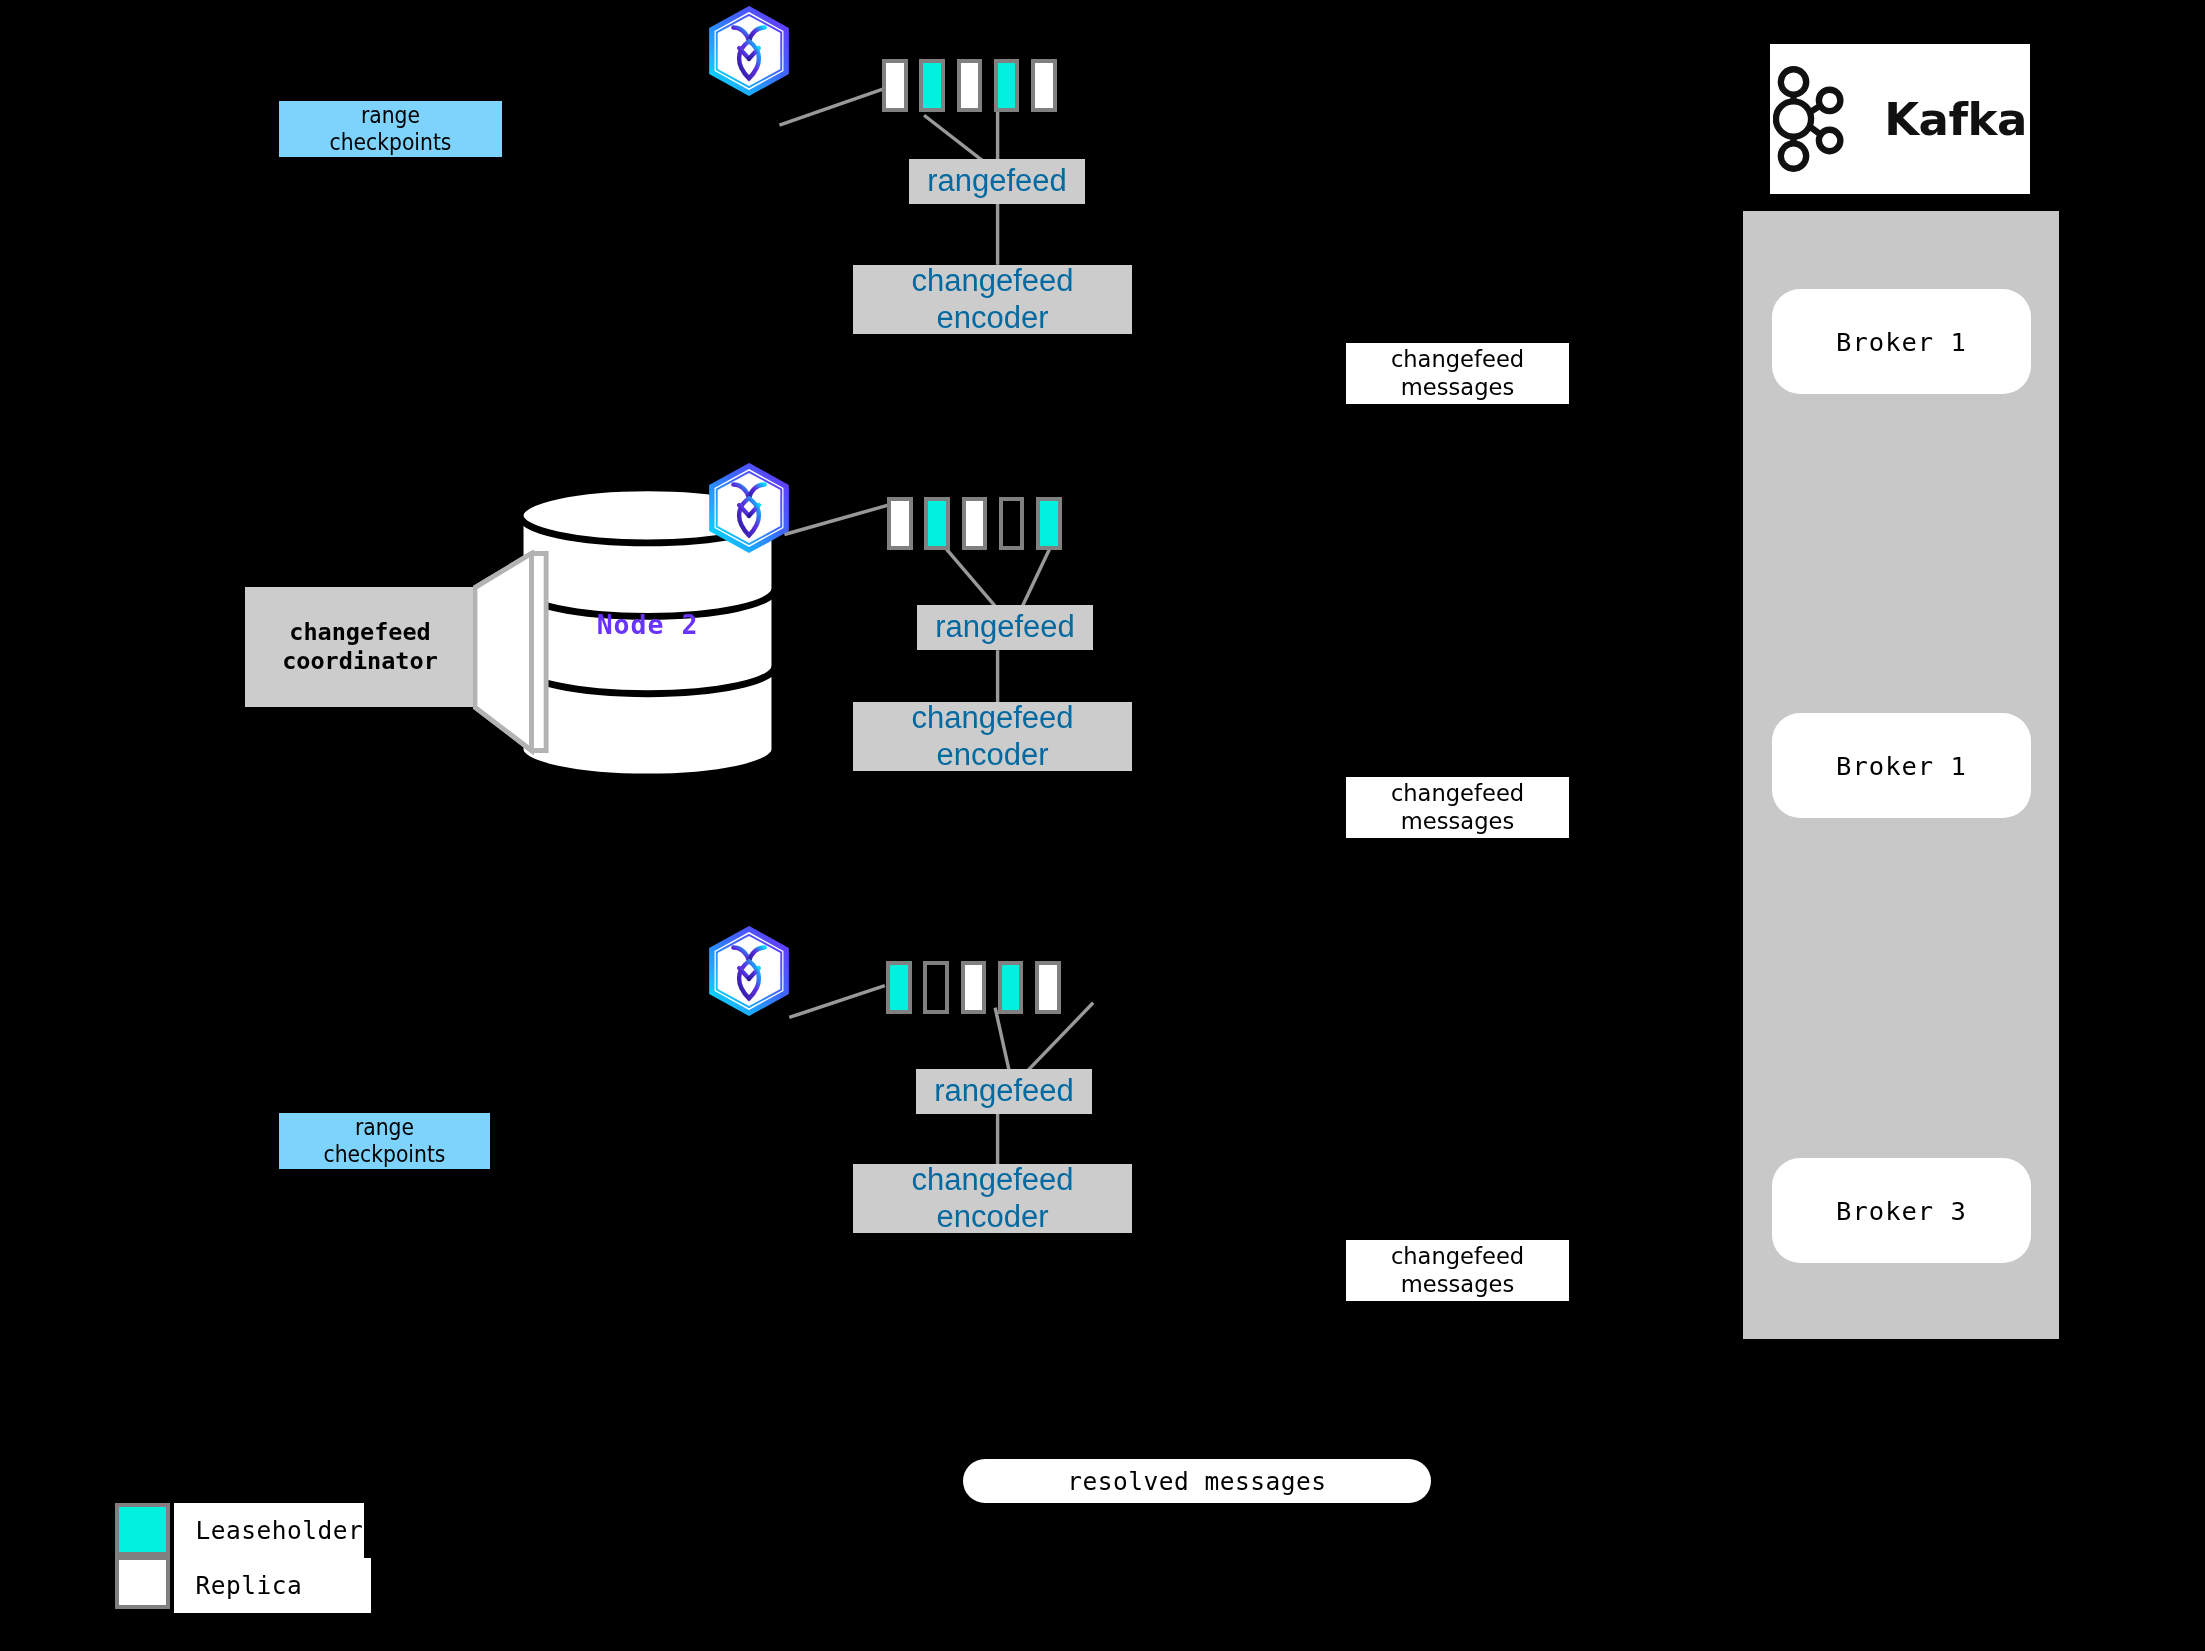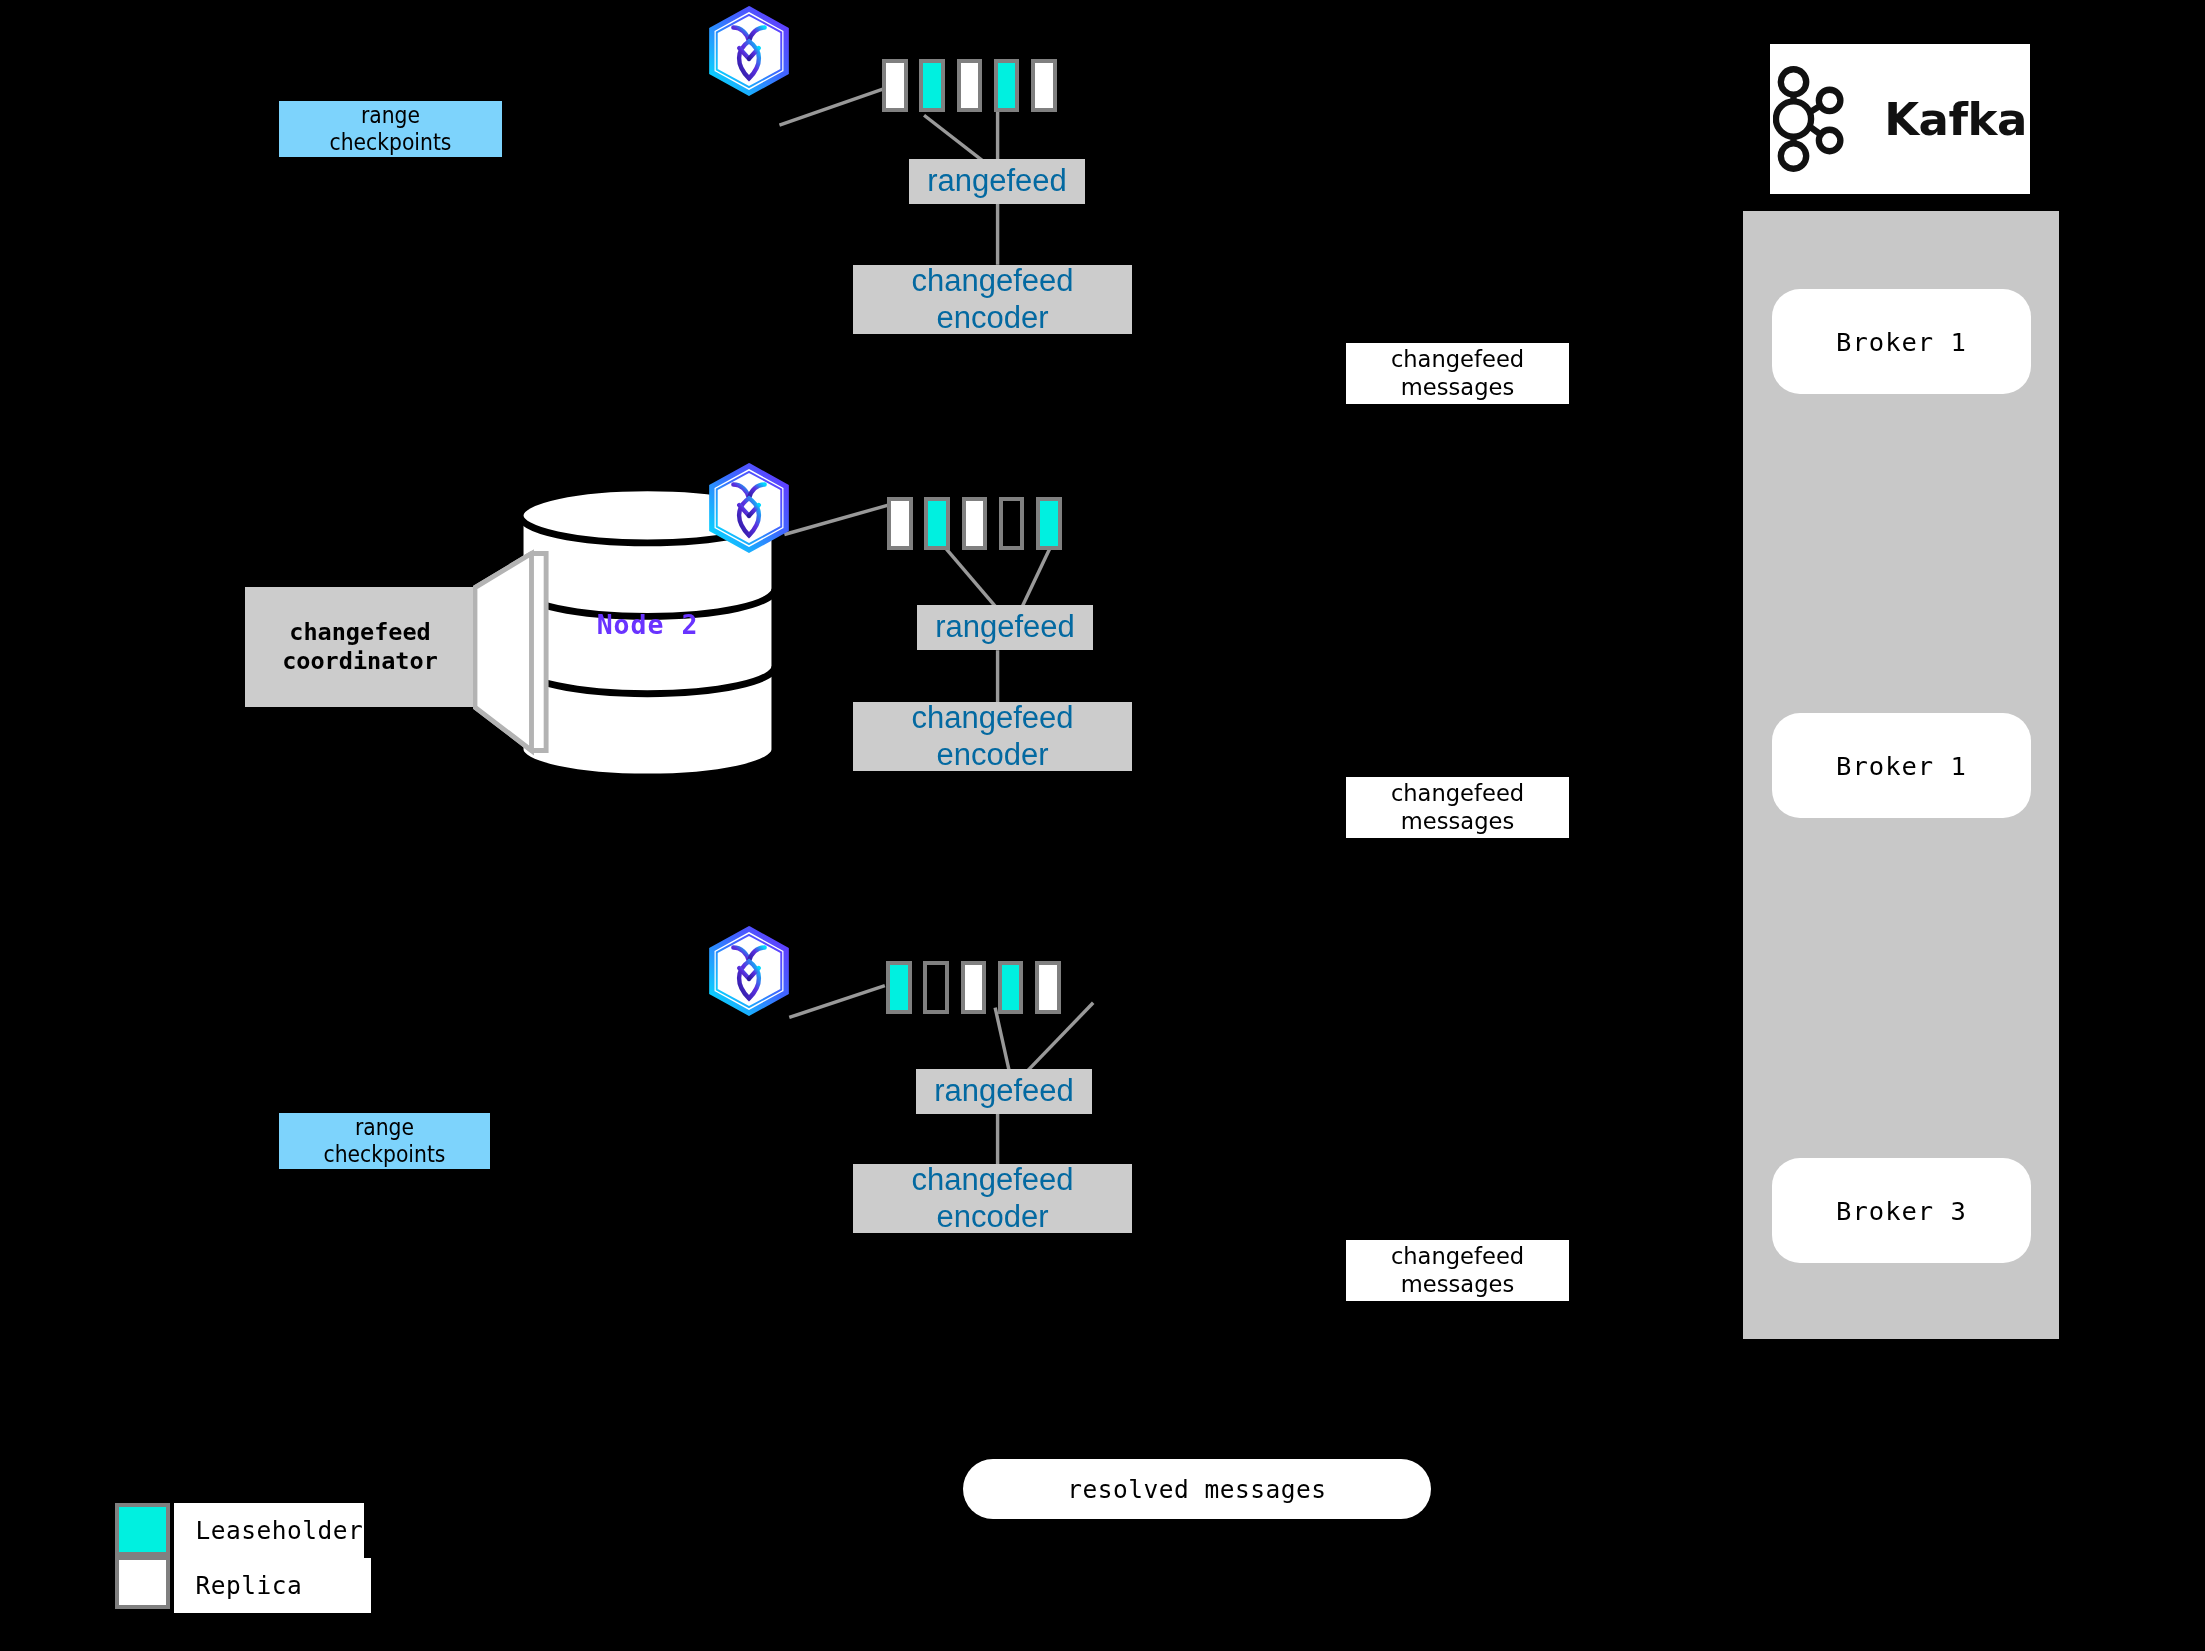--- a/index.html
+++ b/index.html
@@ -294,21 +294,21 @@
   </div>
   <div class="wbox clip" style="left:1346px;top:777px;width:223px;height:61px;">
     <span class="inner">changefeed
 messages</span>
   </div>
   <div class="wbox clip" style="left:1346px;top:1240px;width:223px;height:61px;">
     <span class="inner">changefeed
 messages</span>
   </div>
 
-  <div class="pill" style="left:963px;top:1459px;width:468px;height:60px;">
+  <div class="pill" style="left:963px;top:1459px;width:468px;height:44px;">
     <span>resolved messages</span>
   </div>
 
   <div class="kafka-logo-box" style="left:1770px;top:44px;width:260px;height:150px;">
     <svg width="82" height="112" viewBox="0 0 168 228">
       <g fill="none" stroke="#111" stroke-width="13">
         <circle cx="42" cy="38" r="26"></circle>
         <circle cx="42" cy="190" r="26"></circle>
         <circle cx="42" cy="114" r="36"></circle>
         <circle cx="116" cy="76" r="22"></circle>

